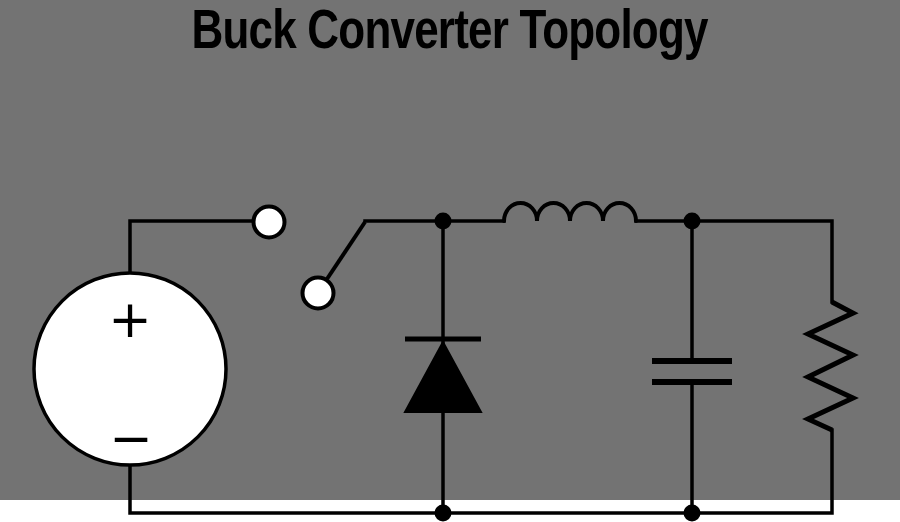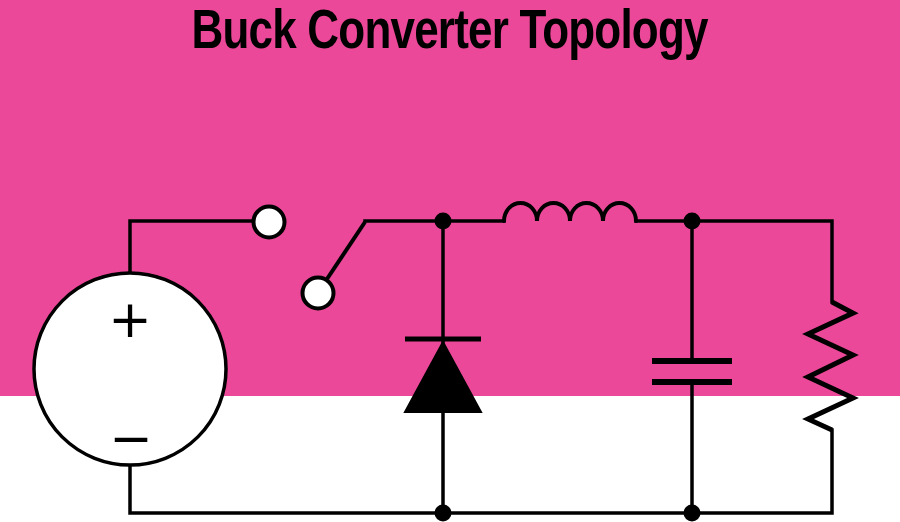--- a/index.html
+++ b/index.html
@@ -4,22 +4,22 @@
 <style>
   html, body { margin: 0; padding: 0; }
   body {
     width: 900px; height: 522px;
     background: #ffffff;
     font-family: "Liberation Sans", sans-serif;
     overflow: hidden;
   }
   .page {
     position: relative;
-    width: 900px; height: 396px;
-    background: #ec4899;
+    width: 900px; height: 500px;
+    background: #737373;
   }
   .title-wrap {
     position: absolute;
     top: 2px; left: 0;
     width: 900px;
     text-align: center;
   }
   .title {
     display: inline-block;
     font-family: "Liberation Sans", sans-serif;

